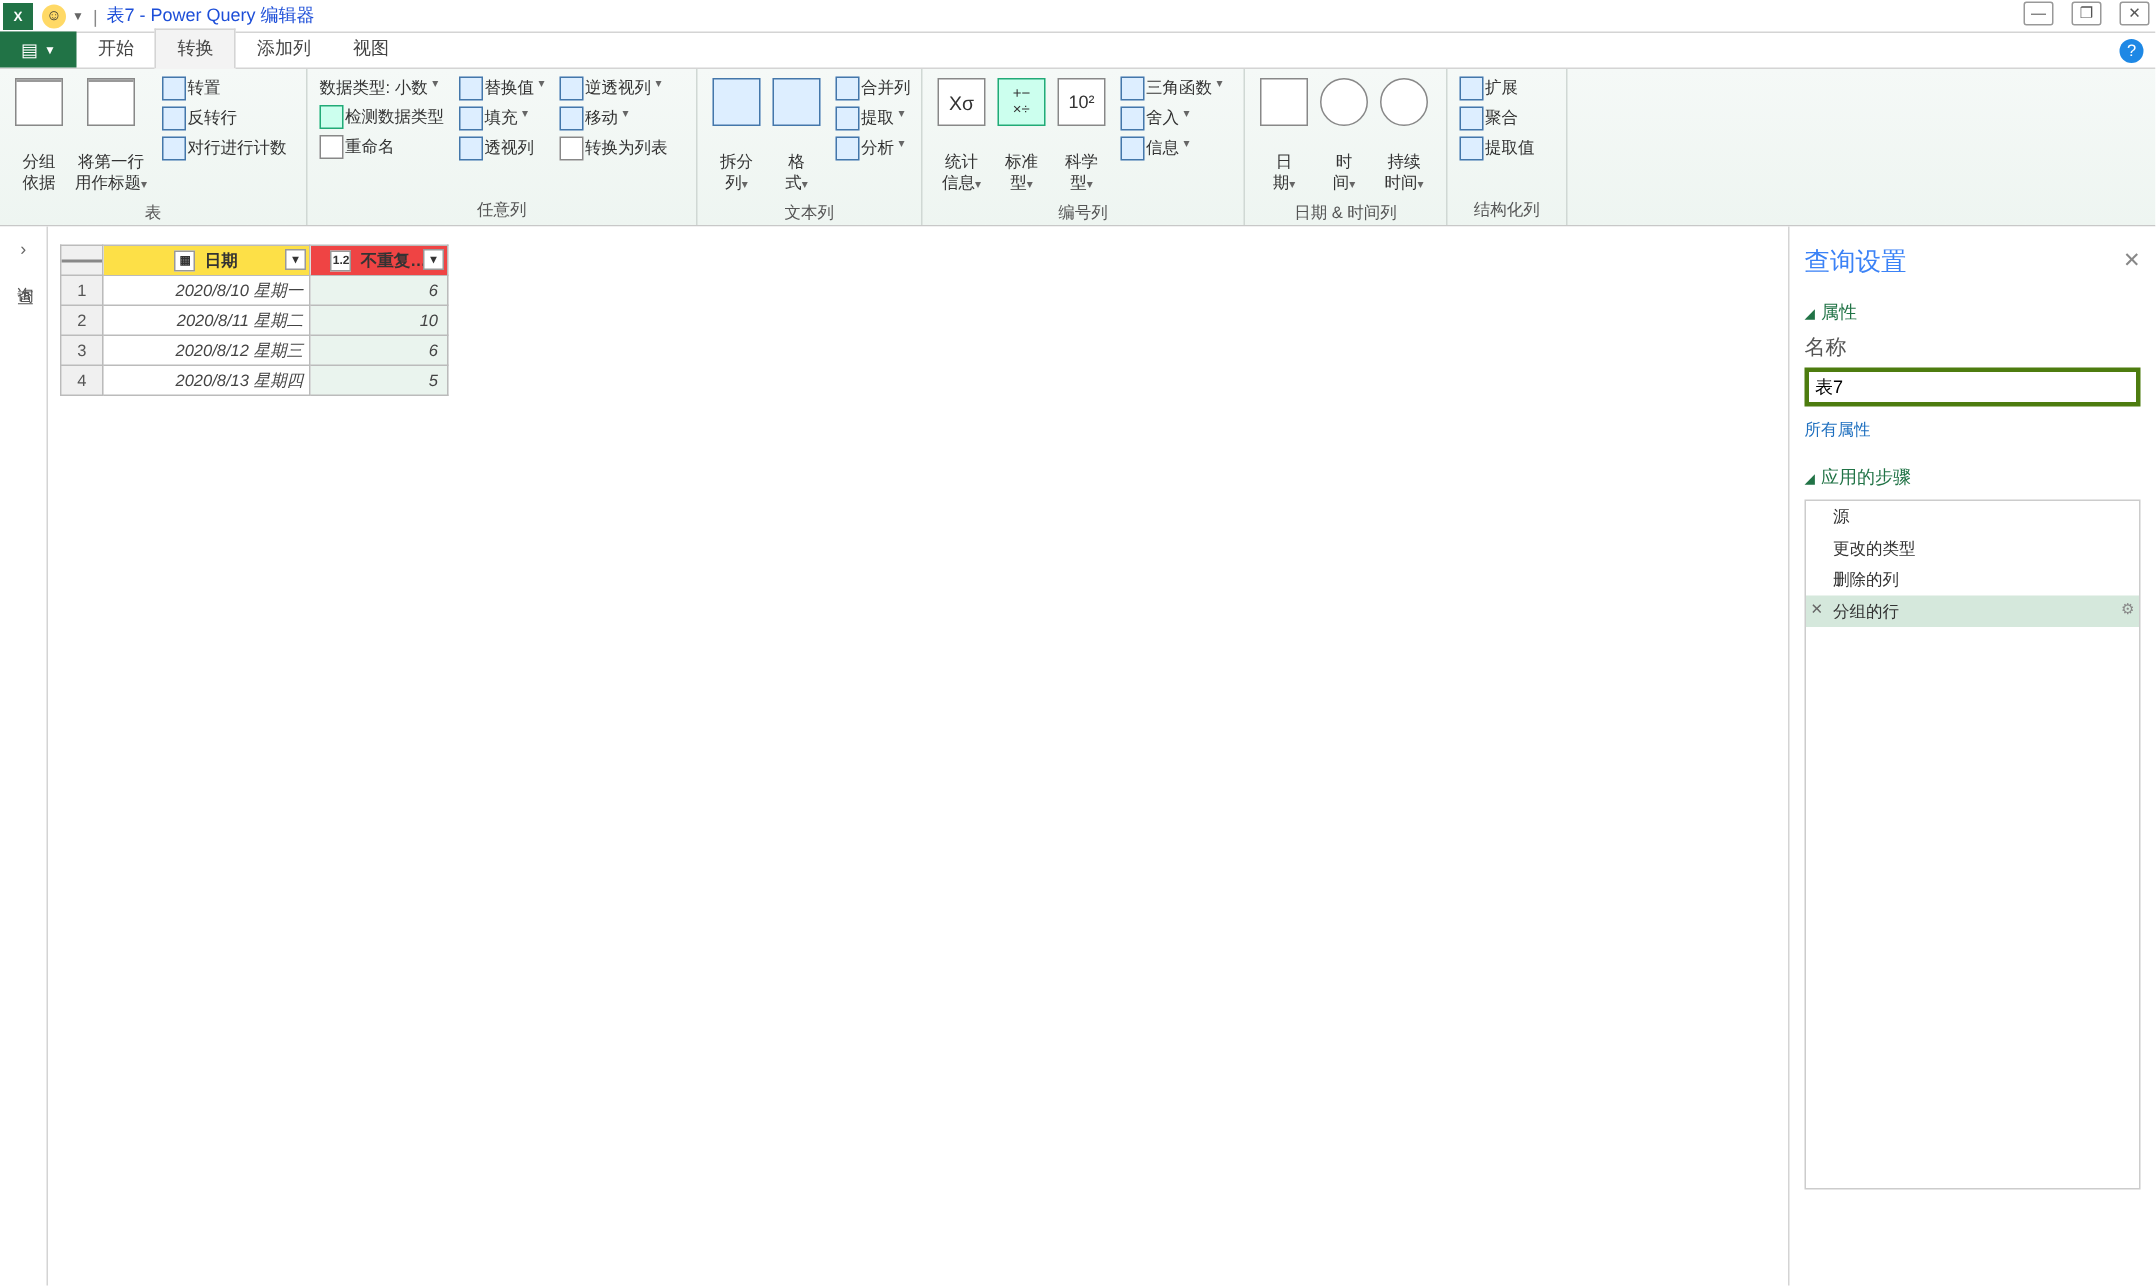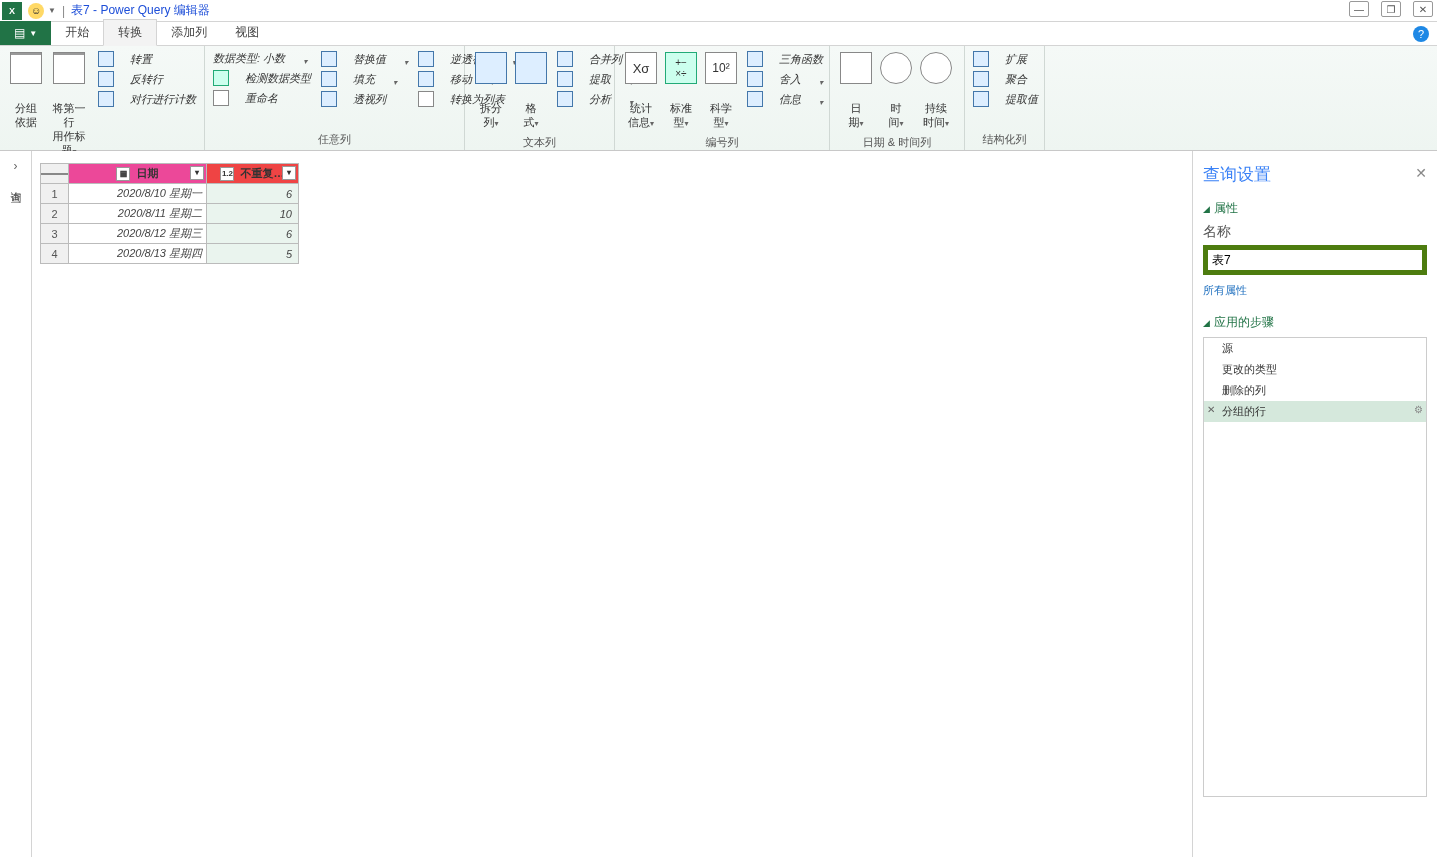--- a/index.html
+++ b/index.html
@@ -26,57 +26,57 @@
 
 .ribbon { height: 105px; background: linear-gradient(#f5f9f7, #eef5f1); border-bottom: 1px solid #c8c8c8; display: flex; }
 .ribbon-group { border-right: 1px solid #d0d8d4; display: flex; flex-direction: column; }
 .ribbon-group .group-body { flex: 1; display: flex; align-items: flex-start; padding: 4px 6px 0 6px; }
 .ribbon-group .group-label { text-align: center; font-size: 11px; color: #555; padding: 2px 0 3px 0; }
 .big-btn { display: flex; flex-direction: column; align-items: center; justify-content: flex-start; padding: 2px 4px; min-width: 40px; cursor: pointer; }
 .big-btn .bicon { width: 32px; height: 32px; margin-bottom: 17px; }
 .big-btn .blabel { font-size: 11px; color: #333; text-align: center; line-height: 14px; white-space: pre-line; }
 .big-btn .arrow { font-size: 8px; color: #666; }
 .small-btns { display: flex; flex-direction: column; gap: 2px; }
-.small-btn { display: flex; align-items: flex-end; gap: 16px; font-size: 11px; color: #333; cursor: pointer; padding: 1px 2px; white-space: nowrap; font-style: italic; }
+.small-btn { display: flex; align-items: flex-start; gap: 1px; font-size: 11px; color: #333; cursor: pointer; padding: 1px 2px; white-space: nowrap; }
 .small-btn .sicon { width: 16px; height: 16px; flex-shrink: 0; }
 .small-btn .arrow { font-size: 8px; color: #666; margin-left: 2px; }
 
 
 .ico-box { border: 1px solid #888; background: #fff; }
 .ico-table { background: linear-gradient(#999 0 2px, #fff 2px 100%); border: 1px solid #888; }
 .ico-green { border: 1px solid #2a7; background: #cfe; }
 .ico-blue { border: 1px solid #47a; background: #def; }
 
 
 .main { display: flex; height: 707px; }
 .left-rail { width: 32px; border-right: 1px solid #d4d4d4; background: #fff; display: flex; flex-direction: column; align-items: center; padding-top: 8px; gap: 10px; }
 .left-rail .chev { font-size: 12px; color: #666; }
 .left-rail .vertical-text { writing-mode: vertical-rl; font-size: 11px; color: #555; }
 
 .data-area { flex: 1; padding: 12px 8px; overflow: auto; background: #fff; }
 .data-table { border-collapse: collapse; font-size: 11px; }
 .data-table th, .data-table td { border: 1px solid #bbb; height: 20px; }
 .data-table .rownum { width: 28px; background: #f0f0f0; text-align: center; color: #555; }
 .data-table .corner { width: 28px; background: #f0f0f0; }
-.data-table .col-head { background: #ec4899; padding: 0 4px; position: relative; }
+.data-table .col-head { background: #fde047; padding: 0 4px; position: relative; }
 .data-table .col-head.selected { background: #ef4444; }
 .data-table .col-head .type-icon { display: inline-block; width: 14px; height: 14px; border: 1px solid #999; background: #fff; font-size: 8px; text-align: center; line-height: 12px; vertical-align: middle; margin-right: 3px; }
 .data-table .col-head .name { font-weight: bold; color: #333; }
 .data-table .col-head .filter { position: absolute; right: 2px; top: 2px; width: 14px; height: 14px; border: 1px solid #999; background: #fff; font-size: 8px; text-align: center; line-height: 12px; }
 .data-table .col-date { width: 138px; text-align: right; padding-right: 4px; font-style: italic; color: #444; }
 .data-table .col-val { width: 92px; text-align: right; padding-right: 6px; font-style: italic; color: #444; }
 .data-table .col-val.selcol { background: #eaf4ee; }
 
 .settings-panel { width: 245px; border-left: 1px solid #d4d4d4; background: #fff; padding: 12px 10px; position: relative; }
 .settings-panel h2 { font-size: 17px; font-weight: normal; color: #3b82f6; margin-bottom: 14px; }
 .settings-panel .close-x { position: absolute; right: 10px; top: 14px; font-size: 14px; color: #888; cursor: pointer; }
 .settings-panel .section-head { color: #217346; font-size: 12px; margin: 8px 0 6px 0; display: flex; align-items: center; gap: 4px; }
 .settings-panel .section-head .tri { font-size: 9px; }
 .settings-panel .field-label { font-size: 14px; color: #555; margin-bottom: 4px; }
-.settings-panel input[type=text] { width: 100%; border: 5px solid #4d7c0f; padding: 3px 4px; font-size: 12px; }
+.settings-panel input[type=text] { width: 100%; border: 3px solid #4d7c0f; padding: 3px 4px; font-size: 12px; }
 .settings-panel .link { color: #1e6fbf; font-size: 11px; margin-top: 8px; cursor: pointer; }
 .steps-box { border: 1px solid #ccc; margin-top: 6px; height: 460px; overflow: auto; }
 .step-item { padding: 3px 18px; font-size: 11px; color: #333; cursor: pointer; position: relative; }
 .step-item.selected { background: #d5e8dc; }
 .step-item .del-x { position: absolute; left: 3px; top: 3px; font-size: 10px; color: #666; }
 .step-item .gear { position: absolute; right: 3px; top: 3px; font-size: 10px; color: #888; }
 </style>
 </head>
 <body>
 

